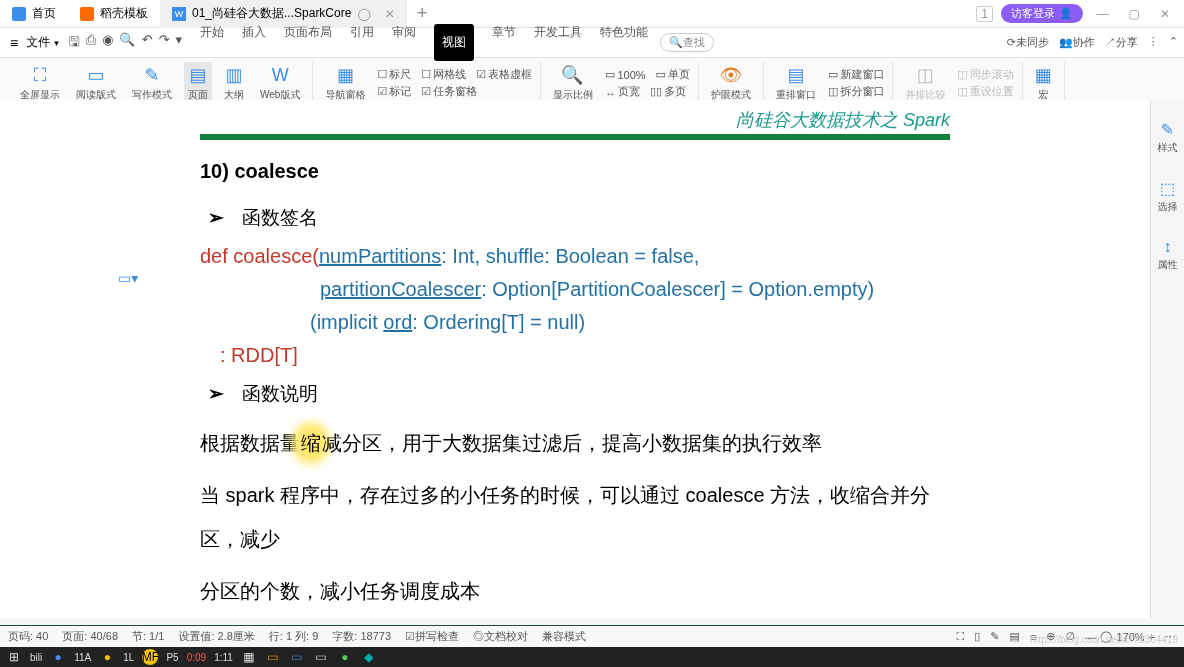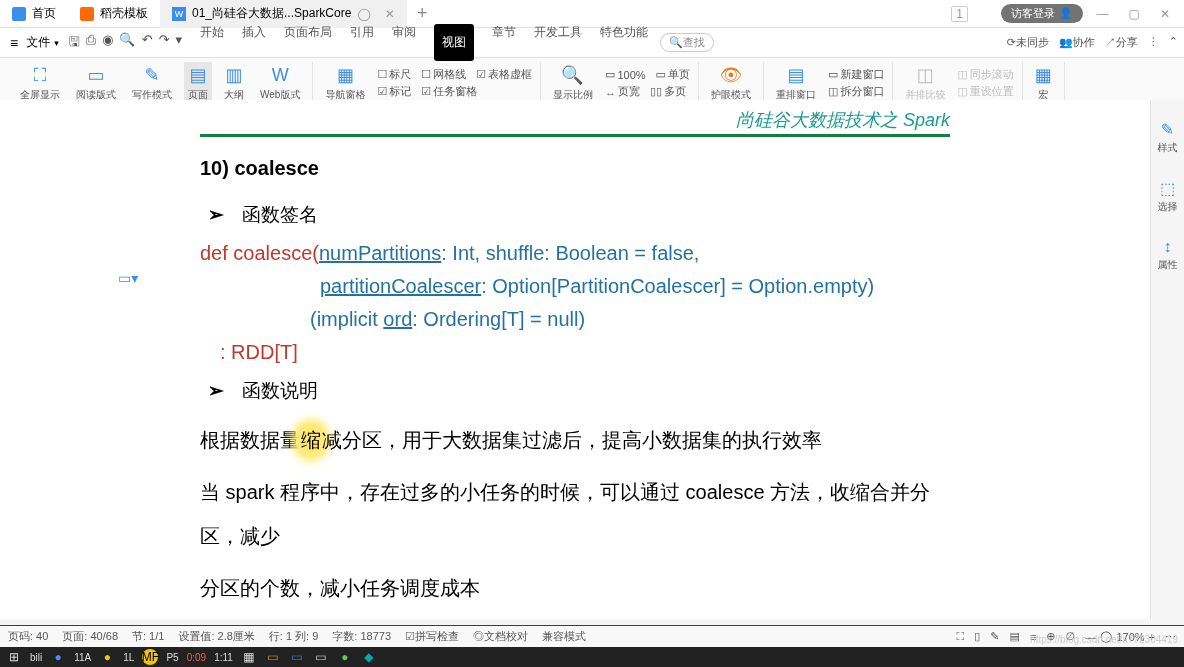--- a/index.html
+++ b/index.html
@@ -5,42 +5,42 @@
 * { margin: 0; padding: 0; box-sizing: border-box; font-family: "Microsoft YaHei", sans-serif; }
 body { background: #f5f5f5; width: 1184px; height: 667px; overflow: hidden; position: relative; }
 .titlebar { height: 28px; background: #fff; display: flex; align-items: center; border-bottom: 1px solid #e0e0e0; }
 .tab { padding: 4px 12px; font-size: 12px; display: flex; align-items: center; gap: 6px; height: 28px; cursor: pointer; }
 .tab.active { background: #f0f0f0; }
 .tab-icon { width: 14px; height: 14px; display: inline-block; }
 .tab-close { margin-left: 8px; color: #999; }
 .tab-plus { padding: 4px 10px; color: #888; font-size: 18px; }
 .winbtns { margin-left: auto; display: flex; align-items: center; gap: 8px; padding-right: 8px; }
 .winbtn { color: #999; padding: 2px 6px; font-size: 12px; }
-.login-btn { background: #737373; color: #fff; padding: 2px 10px; border-radius: 10px; font-size: 11px; display: flex; align-items: center; gap: 4px; margin-left: 25px; }
+.login-btn { background: #8b5cf6; color: #fff; padding: 2px 10px; border-radius: 10px; font-size: 11px; display: flex; align-items: center; gap: 4px; }
 .menubar { height: 30px; background: #fff; display: flex; align-items: center; padding: 0 6px; border-bottom: 1px solid #e0e0e0; font-size: 12px; }
 .menu-left { display: flex; align-items: center; gap: 4px; }
 .hamburger { font-size: 14px; padding: 0 4px; }
 .small-icons { display: flex; gap: 6px; color: #555; font-size: 13px; padding-left: 6px; }
 .menu-tabs { display: flex; gap: 18px; margin-left: 18px; }
 .menu-tab { color: #555; cursor: pointer; }
 .menu-tab.active { background: #000000; color: #fff; padding: 10px 8px; border-radius: 3px; }
 .search-box { margin-left: 12px; display: flex; align-items: center; border: 1px solid #ccc; border-radius: 12px; padding: 1px 8px; color: #888; font-size: 11px; }
 .menu-right { margin-left: auto; display: flex; gap: 10px; align-items: flex-start; color: #555; font-size: 11px; }
 .toolbar { background: #fafafa; border-bottom: 1px solid #ddd; display: flex; padding: 4px 8px; font-size: 11px; color: #555; }
 .tool-group { display: flex; align-items: center; padding: 0 8px; border-right: 1px solid #e4e4e4; gap: 8px; }
 .tool-item { display: flex; flex-direction: column; align-items: center; gap: 2px; cursor: pointer; padding: 2px 4px; }
 .tool-icon { font-size: 18px; color: #3b8eea; }
 .tool-label { font-size: 10px; white-space: nowrap; }
 .tool-item.sel { background: #e6e6e6; }
 .checkline { display: flex; flex-direction: column; gap: 2px; font-size: 11px; }
 .checkrow { display: flex; gap: 10px; }
 .chk { display: flex; align-items: center; gap: 2px; }
 .content-area { position: absolute; top: 100px; left: 0; right: 0; bottom: 48px; background: #fff; display: flex; }
 .page { flex: 1; padding: 8px 200px 8px 200px; overflow: hidden; font-family: "Times New Roman", SimSun, serif; position: relative; }
-.page-header-line { border-bottom: 3px solid #15803d; padding-bottom: 2px; text-align: right; color: #1a9a8e; font-size: 18px; font-style: italic; }
+.page-header-line { border-bottom: 6px solid #15803d; padding-bottom: 2px; text-align: right; color: #1a9a8e; font-size: 18px; font-style: italic; }
 .doc-h { font-weight: bold; font-size: 20px; margin-top: 20px; margin-bottom: 22px; }
 .bullet-line { font-size: 19px; margin: 14px 8px; }
 .arrow { margin-right: 18px; font-weight: bold; }
 .code-line { font-size: 20px; margin: 10px 0; }
 .kw { color: #c0392b; }
 .param { color: #2471a3; text-decoration: underline; }
 .typ { color: #2471a3; }
 .ret { color: #c0392b; margin-left: 20px; }
 .chinese-text { font-size: 20px; line-height: 2.2; margin-top: 8px; }
 .chinese-text .hl { background: #ffe86b; border-radius: 50%; padding: 2px 1px; box-shadow: 0 0 8px 8px #ffe86b; }

